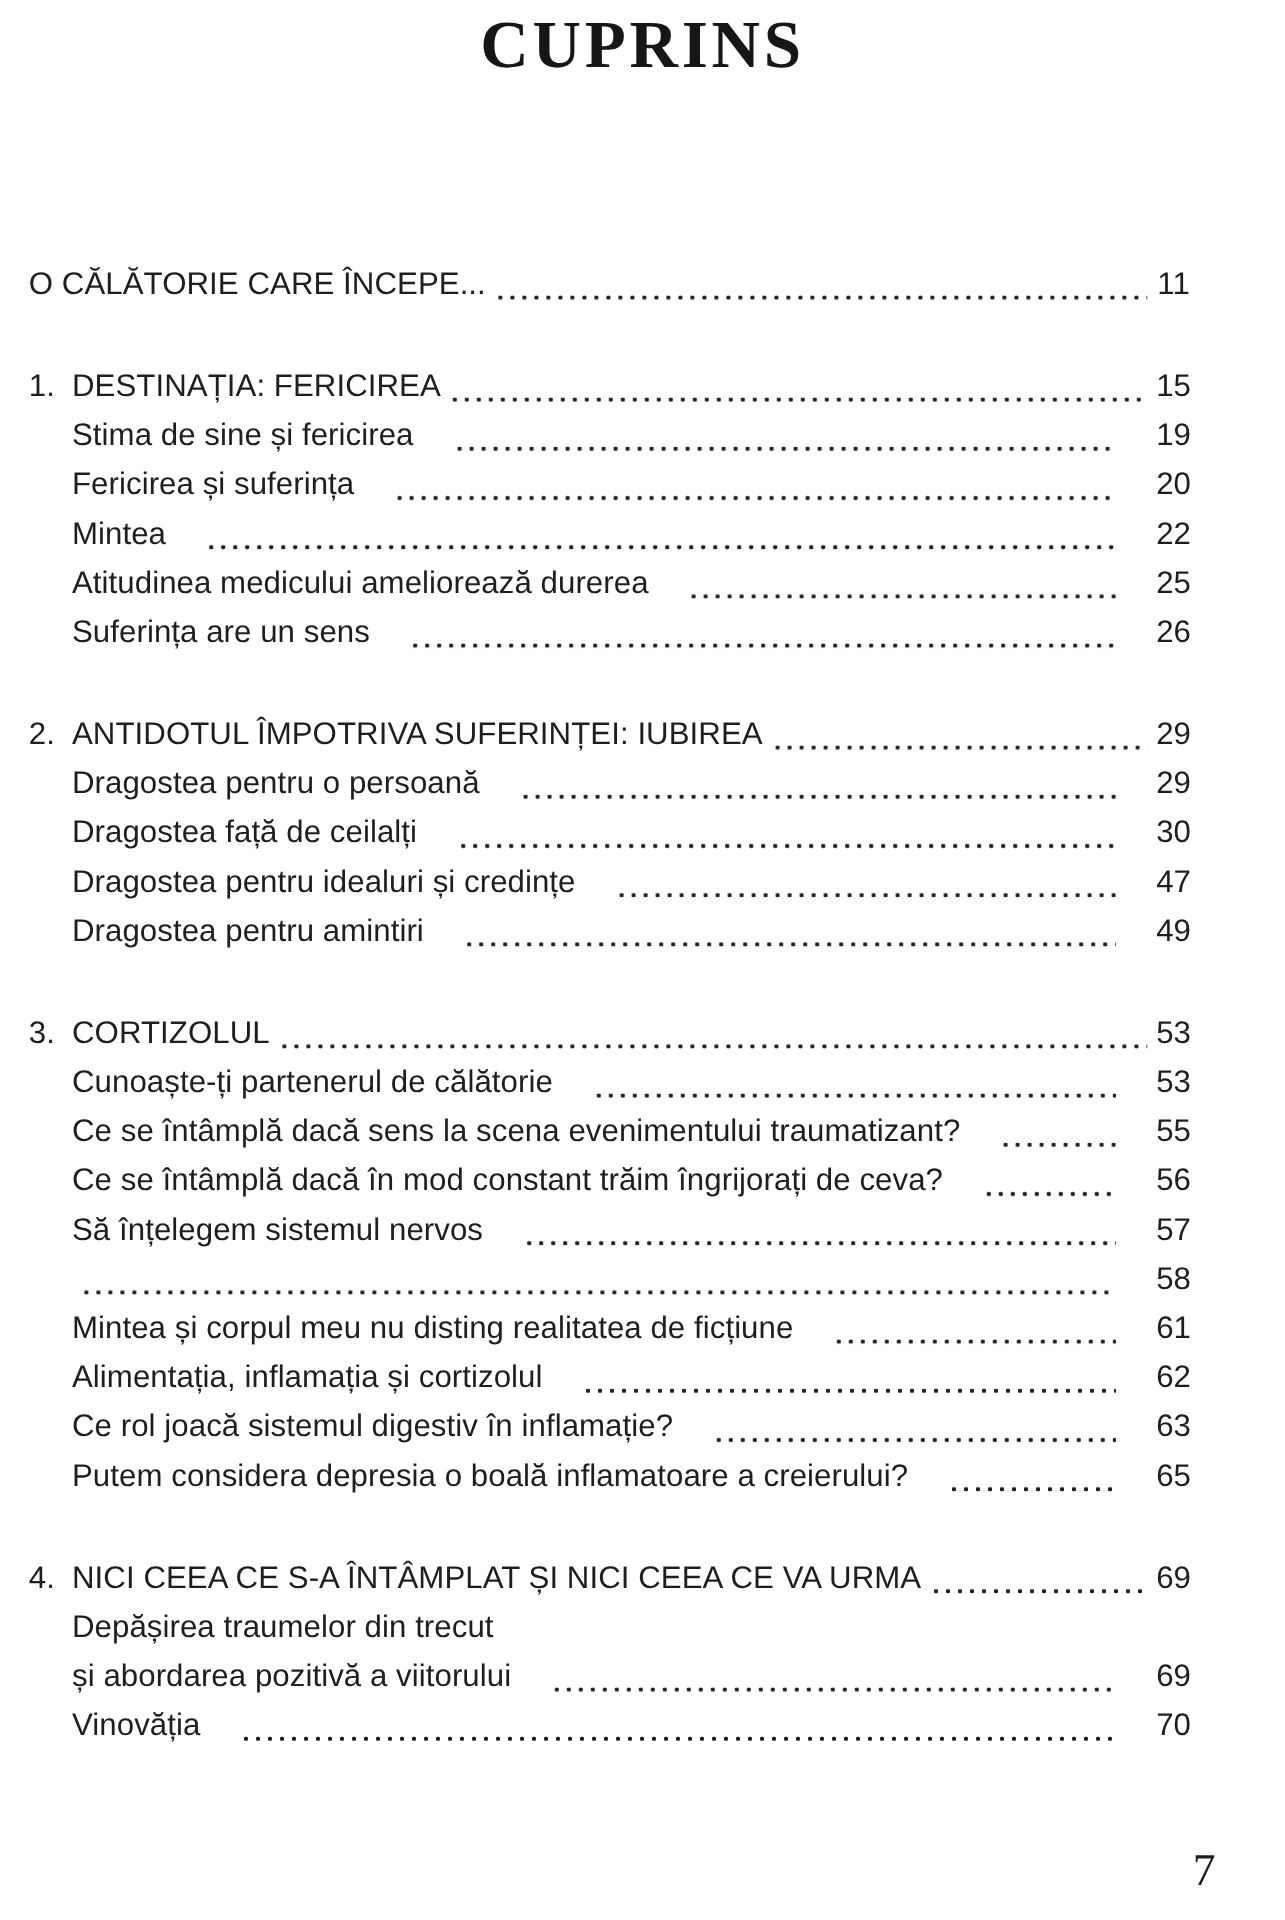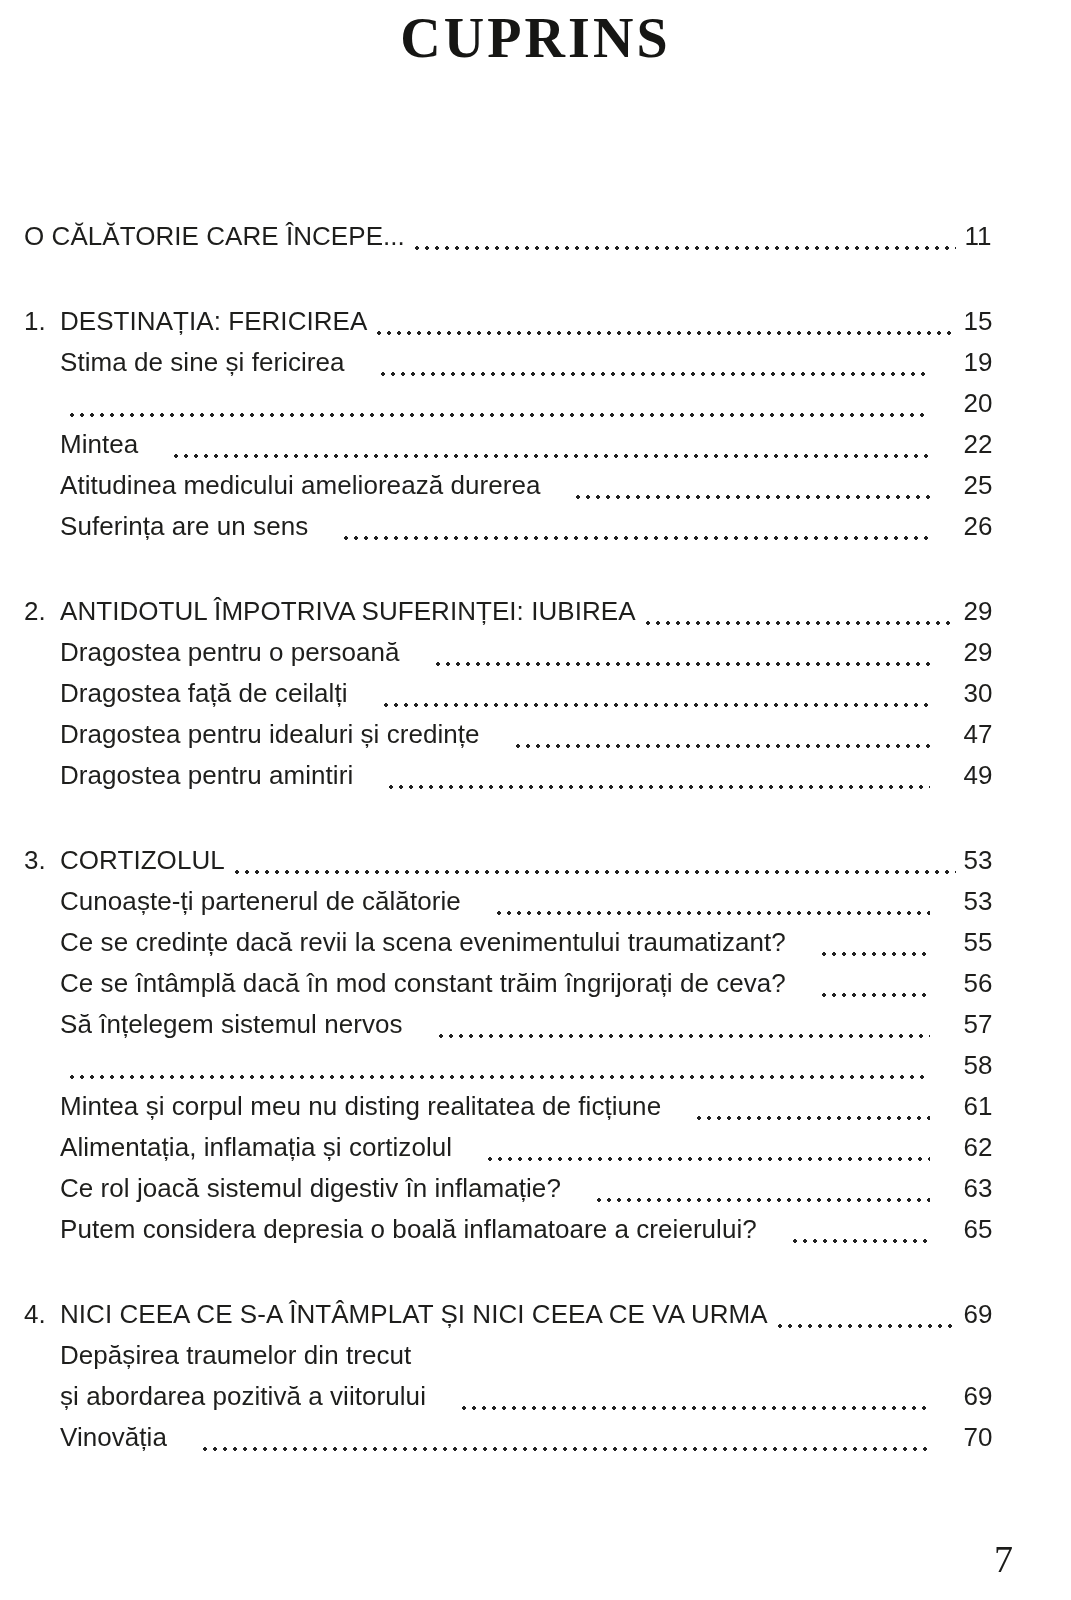--- a/index.html
+++ b/index.html
@@ -73,20 +73,21 @@
         <span class="label">DESTINAȚIA: FERICIREA</span>
         <span class="leader"></span>
         <span class="pg">15</span>
       </div>
       <div class="row sub">
         <span class="label">Stima de sine și fericirea</span>
         <span class="leader"></span>
         <span class="pg">19</span>
       </div>
       <div class="row sub">
+        <span class="label">Fericirea și suferința</span>
         <span class="leader"></span>
         <span class="pg">20</span>
       </div>
       <div class="row sub">
         <span class="label">Mintea</span>
         <span class="leader"></span>
         <span class="pg">22</span>
       </div>
       <div class="row sub">
         <span class="label">Atitudinea medicului ameliorează durerea</span>
@@ -129,21 +130,21 @@
         <span class="label">CORTIZOLUL</span>
         <span class="leader"></span>
         <span class="pg">53</span>
       </div>
       <div class="row sub">
         <span class="label">Cunoaște-ți partenerul de călătorie</span>
         <span class="leader"></span>
         <span class="pg">53</span>
       </div>
       <div class="row sub">
-        <span class="label">Ce se credințe dacă revii la scena evenimentului traumatizant?</span>
+        <span class="label">Ce se întâmplă dacă sens la scena evenimentului traumatizant?</span>
         <span class="leader"></span>
         <span class="pg">55</span>
       </div>
       <div class="row sub">
         <span class="label">Ce se întâmplă dacă în mod constant trăim îngrijorați de ceva?</span>
         <span class="leader"></span>
         <span class="pg">56</span>
       </div>
       <div class="row sub">
         <span class="label">Să înțelegem sistemul nervos</span>

